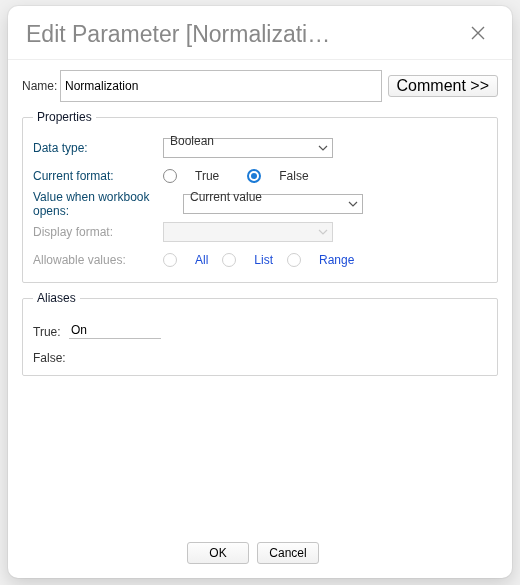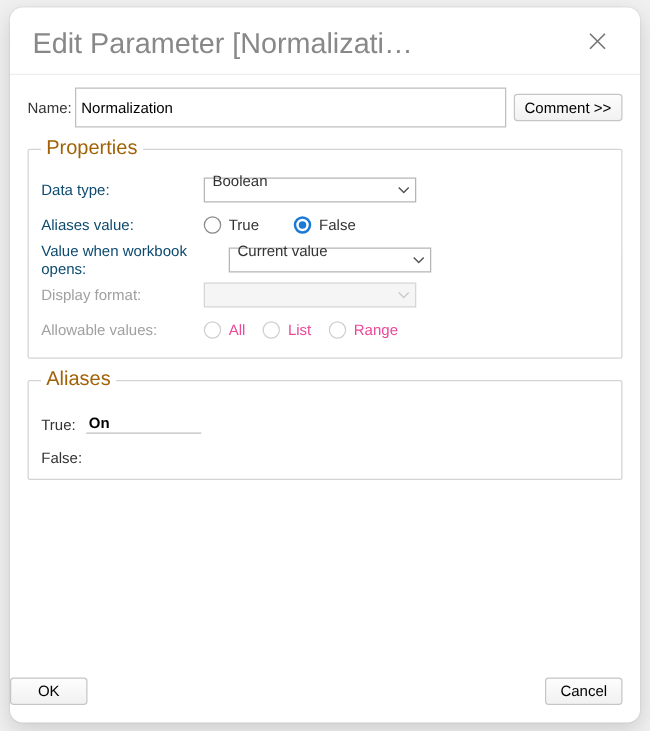--- a/index.html
+++ b/index.html
@@ -67,32 +67,32 @@
     font-family: inherit;
     font-size: 12px;
   }
   .comment-btn {
     margin-left: 6px;
     height: 22px;
     border: 1px solid #c5c5c5;
     border-radius: 3px;
     background: linear-gradient(#fdfdfd,#f1f1f1);
     padding: 0 8px;
-    font-size: 12px;
+    font-size: 16px;
     cursor: pointer;
   }
   fieldset {
     border: 1px solid #d4d4d4;
     border-radius: 2px;
     padding: 10px 10px 8px 10px;
     margin: 0 0 8px 0;
   }
   legend {
-    font-size: 16px;
-    color: #a16207;
+    font-size: 12px;
+    color: #0f172a;
     padding: 0 4px;
   }
   .prop-row {
     display: flex;
     align-items: center;
     height: 28px;
   }
   .prop-row .lbl { width: 130px; color: #0c4a6e; }
   .prop-row.disabled .lbl { color: #a0a0a0; }
   .select {
@@ -116,25 +116,25 @@
   .select .chev {
     position: absolute;
     right: 4px; top: 50%; transform: translateY(-50%);
     width: 10px; height: 10px;
     display: flex; align-items: center; justify-content: center;
     color: #555;
   }
   .select.disabled .chev { color: #ccc; }
   .radio-group { display: flex; align-items: center; gap: 28px; }
   .radio {
-    display: flex; align-items: flex-end; gap: 6px;
-    cursor: pointer;
-    font-size: 12px;
-  }
-  .radio.disabled { color: #ec4899; cursor: default; }
+    display: flex; align-items: flex-end; gap: 18px;
+    cursor: pointer;
+    font-size: 12px;
+  }
+  .radio.disabled { color: #1d4ed8; cursor: default; }
   .radio .dot {
     width: 14px; height: 14px;
     border: 1.5px solid #888;
     border-radius: 50%;
     display: flex; align-items: center; justify-content: center;
     background: #fff;
   }
   .radio.disabled .dot { border-color: #cfcfcf; }
   .radio.selected .dot { border-color: #1b7ad6; border-width: 2px; }
   .radio.selected .dot::after {
@@ -150,25 +150,24 @@
   }
   .aliases-row .lbl { width: 36px; }
   .aliases-row input {
     width: 92px;
     height: 18px;
     border: none;
     border-bottom: 1px solid #bfbfbf;
     padding: 0 2px;
     font-family: inherit;
     font-size: 12px;
-    font-weight: bold;
   }
   .footer {
     display: flex;
-    justify-content: space-between;
+    justify-content: center;
     gap: 8px;
     padding: 10px 14px 14px 0;
   }
   .footer button {
     width: 62px;
     height: 22px;
     border: 1px solid #c5c5c5;
     border-radius: 3px;
     background: linear-gradient(#fdfdfd,#f1f1f1);
     font-size: 12px;
@@ -208,36 +207,36 @@
           <span>Boolean</span>
           <span class="chev">
             <svg viewBox="0 0 10 10">
                 <path d="M1 3 L5 7 L9 3" stroke="currentColor" stroke-width="1.2" fill="none"></path>
               </svg>
           </span>
         </div>
       </div>
 
       <div class="prop-row">
-        <span class="lbl">Aliases value:</span>
+        <span class="lbl">Current format:</span>
         <div class="radio-group">
           <div class="radio">
             <span class="dot"></span>
             <span>True</span>
           </div>
           <div class="radio selected">
             <span class="dot"></span>
             <span>False</span>
           </div>
         </div>
       </div>
 
       <div class="prop-row">
         <span class="lbl" style="width:150px">Value when workbook opens:</span>
-        <div class="select" style="width:162px">
+        <div class="select" style="width:180px">
           <span>Current value</span>
           <span class="chev">
             <svg viewBox="0 0 10 10">
                 <path d="M1 3 L5 7 L9 3" stroke="currentColor" stroke-width="1.2" fill="none"></path>
               </svg>
           </span>
         </div>
       </div>
 
       <div class="prop-row disabled">

